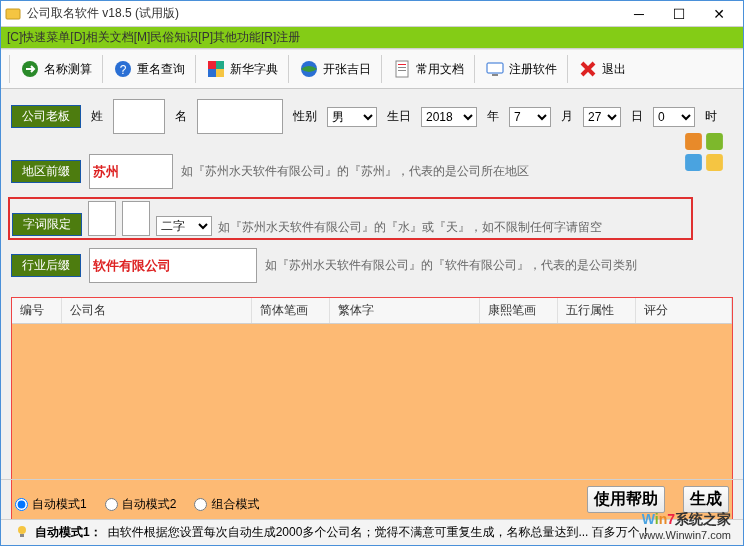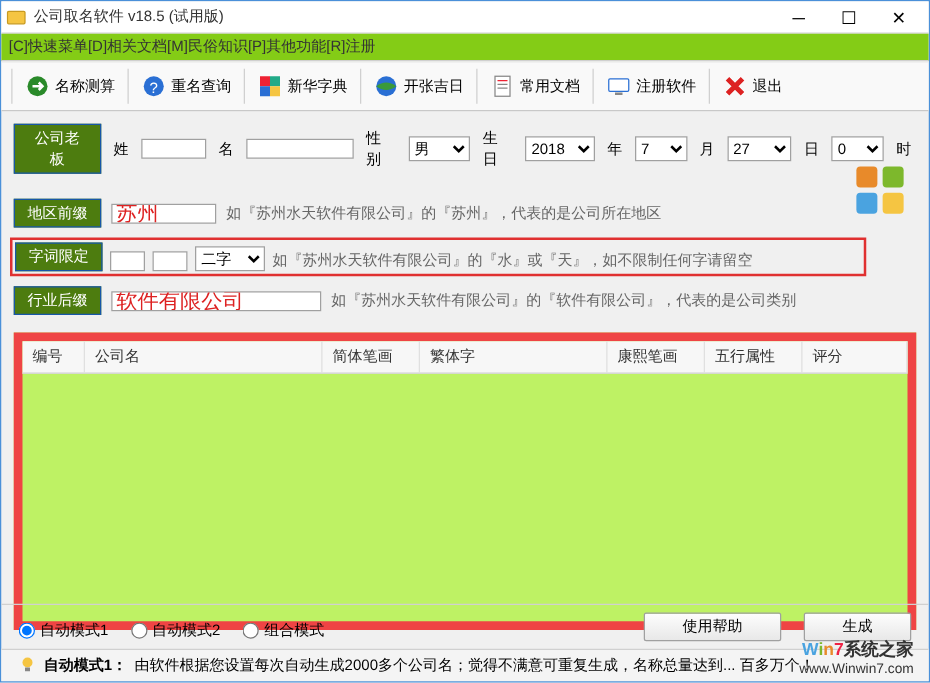--- a/index.html
+++ b/index.html
@@ -11,35 +11,35 @@
 .win-controls { display: flex; gap: 0; }
 .win-btn { width: 40px; height: 24px; display: flex; align-items: center; justify-content: center; cursor: pointer; font-size: 14px; }
 .menubar { height: 22px; background: #84cc16; display: flex; align-items: center; padding: 0 6px; gap: 0; font-size: 12px; color: #333; border-bottom: 1px solid #d0d0d0; }
 .toolbar { height: 40px; background: #f9f9f9; border-top: 1px solid #e8e8e8; border-bottom: 1px solid #c8c8c8; display: flex; align-items: center; padding: 0 6px; gap: 2px; }
 .tb-btn { display: flex; align-items: center; gap: 4px; padding: 4px 6px; cursor: pointer; border-radius: 2px; }
 .tb-btn .tico { width: 20px; height: 20px; display: flex; align-items: center; justify-content: center; }
 .tb-sep { width: 1px; height: 28px; background: #d0d0d0; margin: 0 2px; }
 .form-area { padding: 6px 10px; }
 .row1 { display: flex; align-items: center; gap: 6px; padding: 4px 0; }
 .blue-label { background: #4d7c0f; color: #fff; padding: 2px 10px; min-width: 64px; text-align: center; border: 1px solid #1757a8; font-size: 12px; }
-.fld { height: 16px; border: 1px solid #a0a0a0; background: #fff; padding: 0 3px; font-size: 17px; }
+.fld { height: 35px; border: 1px solid #a0a0a0; background: #fff; padding: 0 3px; font-size: 13px; font-weight: bold; }
 .lbl { padding: 0 4px; }
 select { height: 20px; border: 1px solid #a0a0a0; background: #fff; font-size: 12px; }
 .row2 { display: flex; align-items: center; gap: 8px; padding: 4px 0; }
 .hint { color: #666; font-size: 12px; }
 .red-border { border: 2px solid #e03030; padding: 2px; }
 .row-inner { display: flex; align-items: flex-end; gap: 6px; }
-.table-area { margin: 4px 10px 0; border: 7px solid #ef4444; background: #bef264; height: 238px; position: relative; }
+.table-area { margin: 4px 10px 0; border: 1px solid #ef4444; background: #fdba74; height: 238px; position: relative; }
 .thead { display: flex; border-bottom: 1px solid #d0d0d0; background: #f7f7f7; }
 .th { padding: 4px 8px; border-right: 1px solid #e0e0e0; font-size: 12px; color: #333; }
 .footer { position: absolute; bottom: 0; left: 0; right: 0; }
 .mode-row { display: flex; align-items: flex-end; padding: 6px 14px; gap: 18px; border-top: 1px solid #d0d0d0; }
 .mode-row .radio { display: flex; align-items: center; gap: 4px; }
 .mode-row .spacer { flex: 1; }
-.winbtn { padding: 2px 30px; border: 1px solid #a0a0a0; background: linear-gradient(#fdfdfd,#e8e8e8); border-radius: 2px; cursor: pointer; font-size: 12px; }
+.winbtn { padding: 2px 6px; border: 1px solid #a0a0a0; background: linear-gradient(#fdfdfd,#e8e8e8); border-radius: 2px; cursor: pointer; font-size: 16px; font-weight: bold; }
 .status-row { display: flex; align-items: center; padding: 4px 14px; border-top: 1px solid #d0d0d0; background: #f4f4f4; gap: 6px; }
 .watermark { position: absolute; right: 12px; bottom: 4px; text-align: right; }
 .watermark .wm-top { font-size: 14px; font-weight: bold; }
 .watermark .wm-url { font-size: 11px; color: #333; }
 .wm-w { color: #4aa3e0; }
 .wm-i { color: #7db82c; }
 .office-icon { position: absolute; right: 18px; top: 130px; width: 42px; height: 42px; }
 .office-icon svg { width: 100%; height: 100%; }
 input[type=text] { color: #d22; }
 input[type=text]::placeholder { color: #d22; }
@@ -153,21 +153,21 @@
     <input class="fld" style="width: 52px;" type="text">
     <span class="lbl">名</span>
     <input class="fld" style="width: 86px;" type="text">
     <span class="lbl">性别</span>
     <select style="width:50px"><option>男</option></select>
     <span class="lbl">生日</span>
     <select style="width:56px"><option>2018</option></select>
     <span class="lbl">年</span>
     <select style="width:42px"><option>7</option></select>
     <span class="lbl">月</span>
-    <select style="width:52px"><option>27</option></select>
+    <select style="width:38px"><option>27</option></select>
     <span class="lbl">日</span>
     <select style="width:42px"><option>0</option></select>
     <span class="lbl">时</span>
   </div>
 
   <div class="row2" style="margin-top:12px">
     <span class="blue-label">地区前缀</span>
     <input class="fld" style="width: 84px;" type="text" value="苏州">
     <span class="hint">如『苏州水天软件有限公司』的『苏州』，代表的是公司所在地区</span>
   </div>

